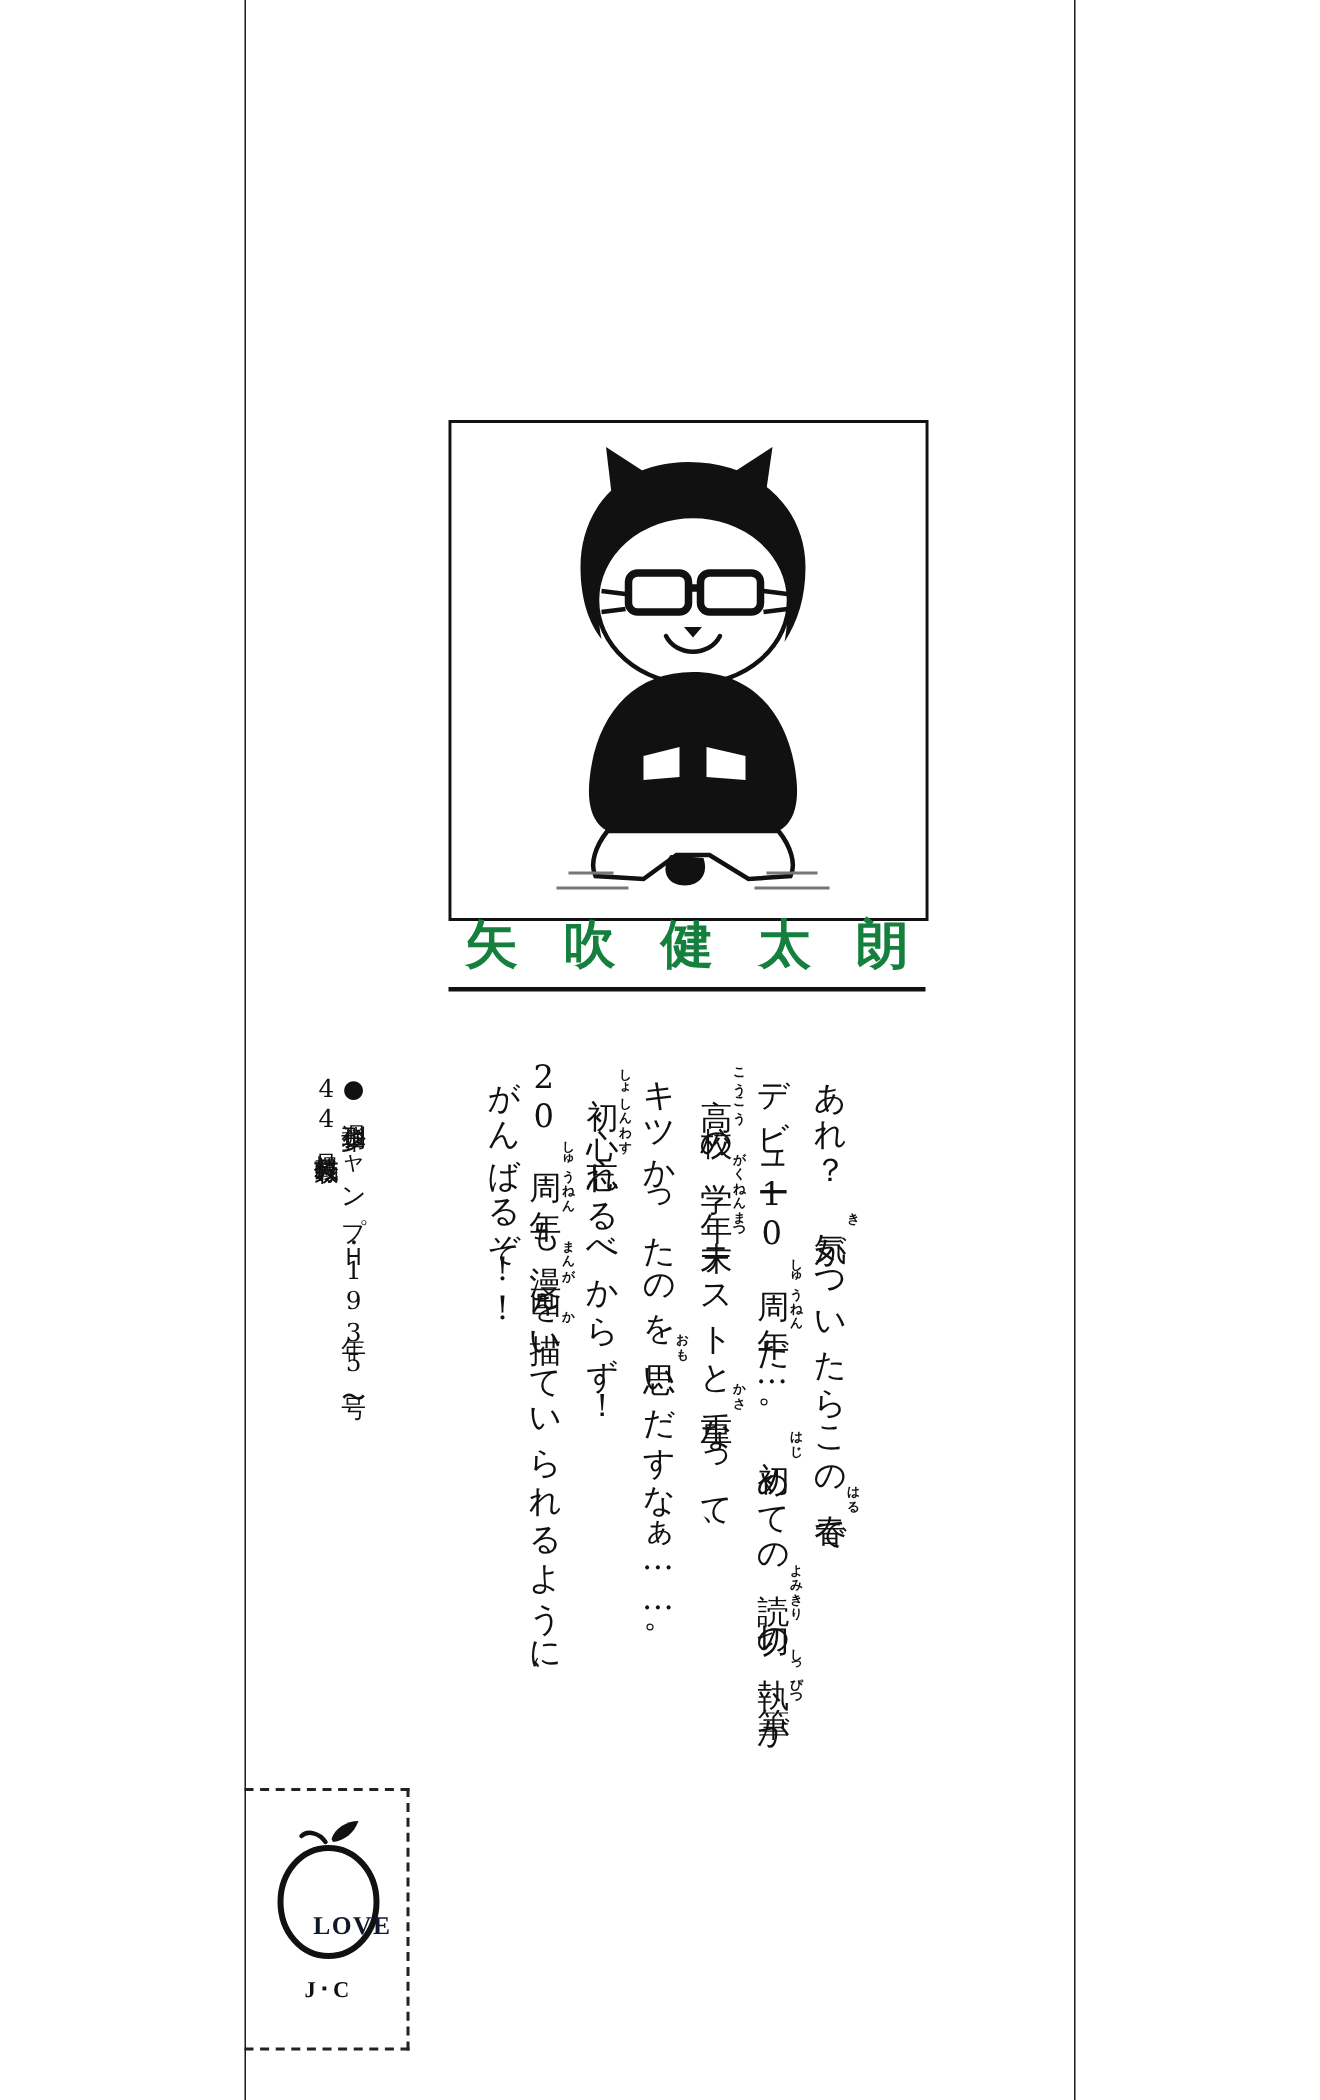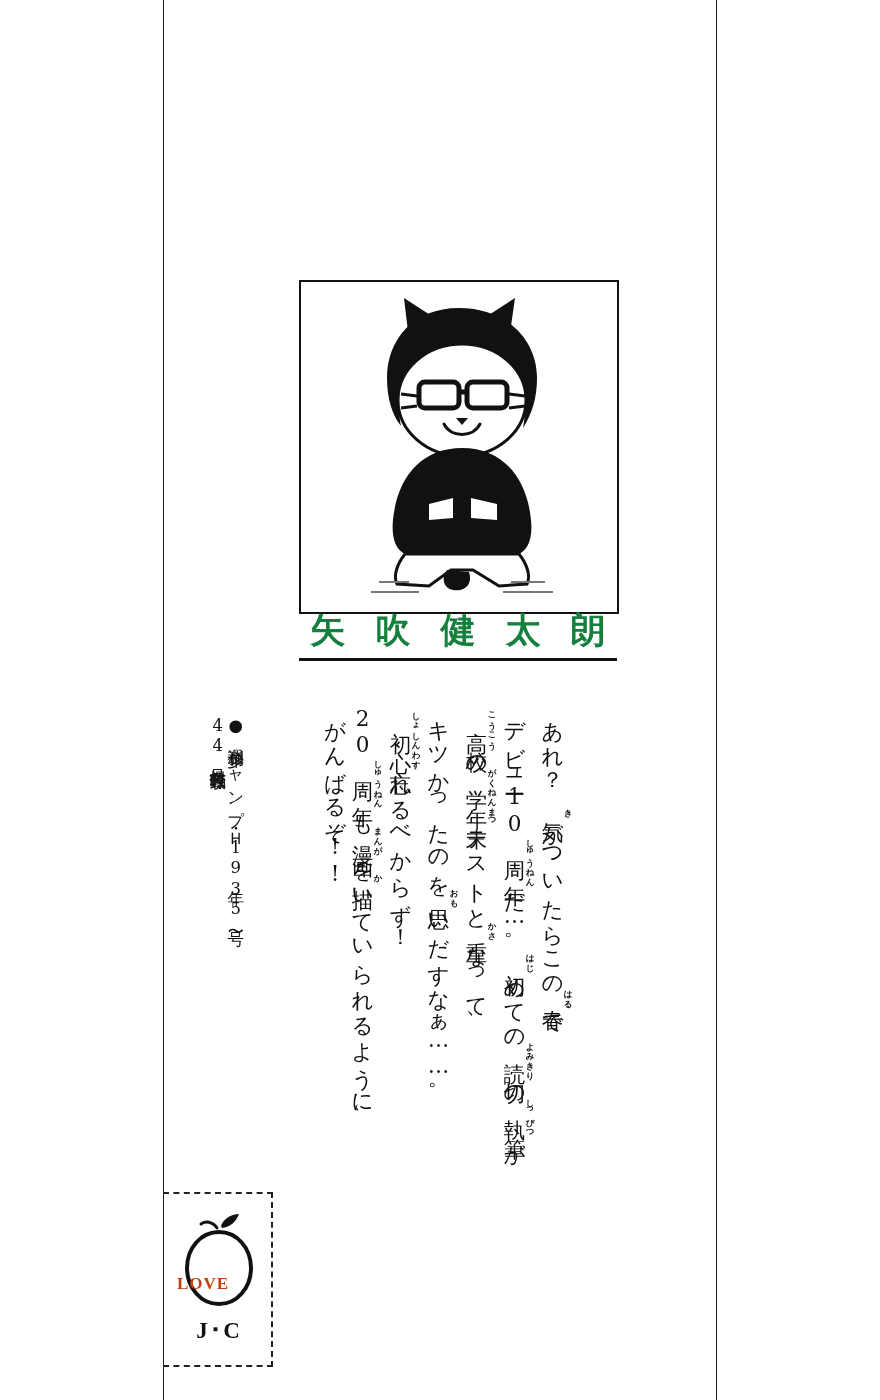--- a/index.html
+++ b/index.html
@@ -140,35 +140,35 @@
     top: 18px;
     width: 84px;
     height: 96px;
   }
   .apple-svg { display:block; width:100%; height:100%; }
   .love-text {
     position: absolute;
     left: 0;
     top: 62px;
     width: 84px;
-    text-align: left;
+    text-align: right;
     font-family: "Liberation Serif", serif;
     font-size: 17px;
     font-weight: 700;
     letter-spacing: 1px;
-    color: #c2410c;
+    color: #0f172a;
   }
   .jc-text {
     position: absolute;
     left: 14px;
     top: 124px;
     width: 84px;
     text-align: center;
     font-family: "Liberation Serif", serif;
-    font-size: 23px;
+    font-size: 15px;
     font-weight: 700;
     letter-spacing: 2px;
     color: #111111;
   }
 </style>
 </head>
 <body>
 
 <div class="rule-v rule-left"></div>
 <div class="rule-v rule-right"></div>

